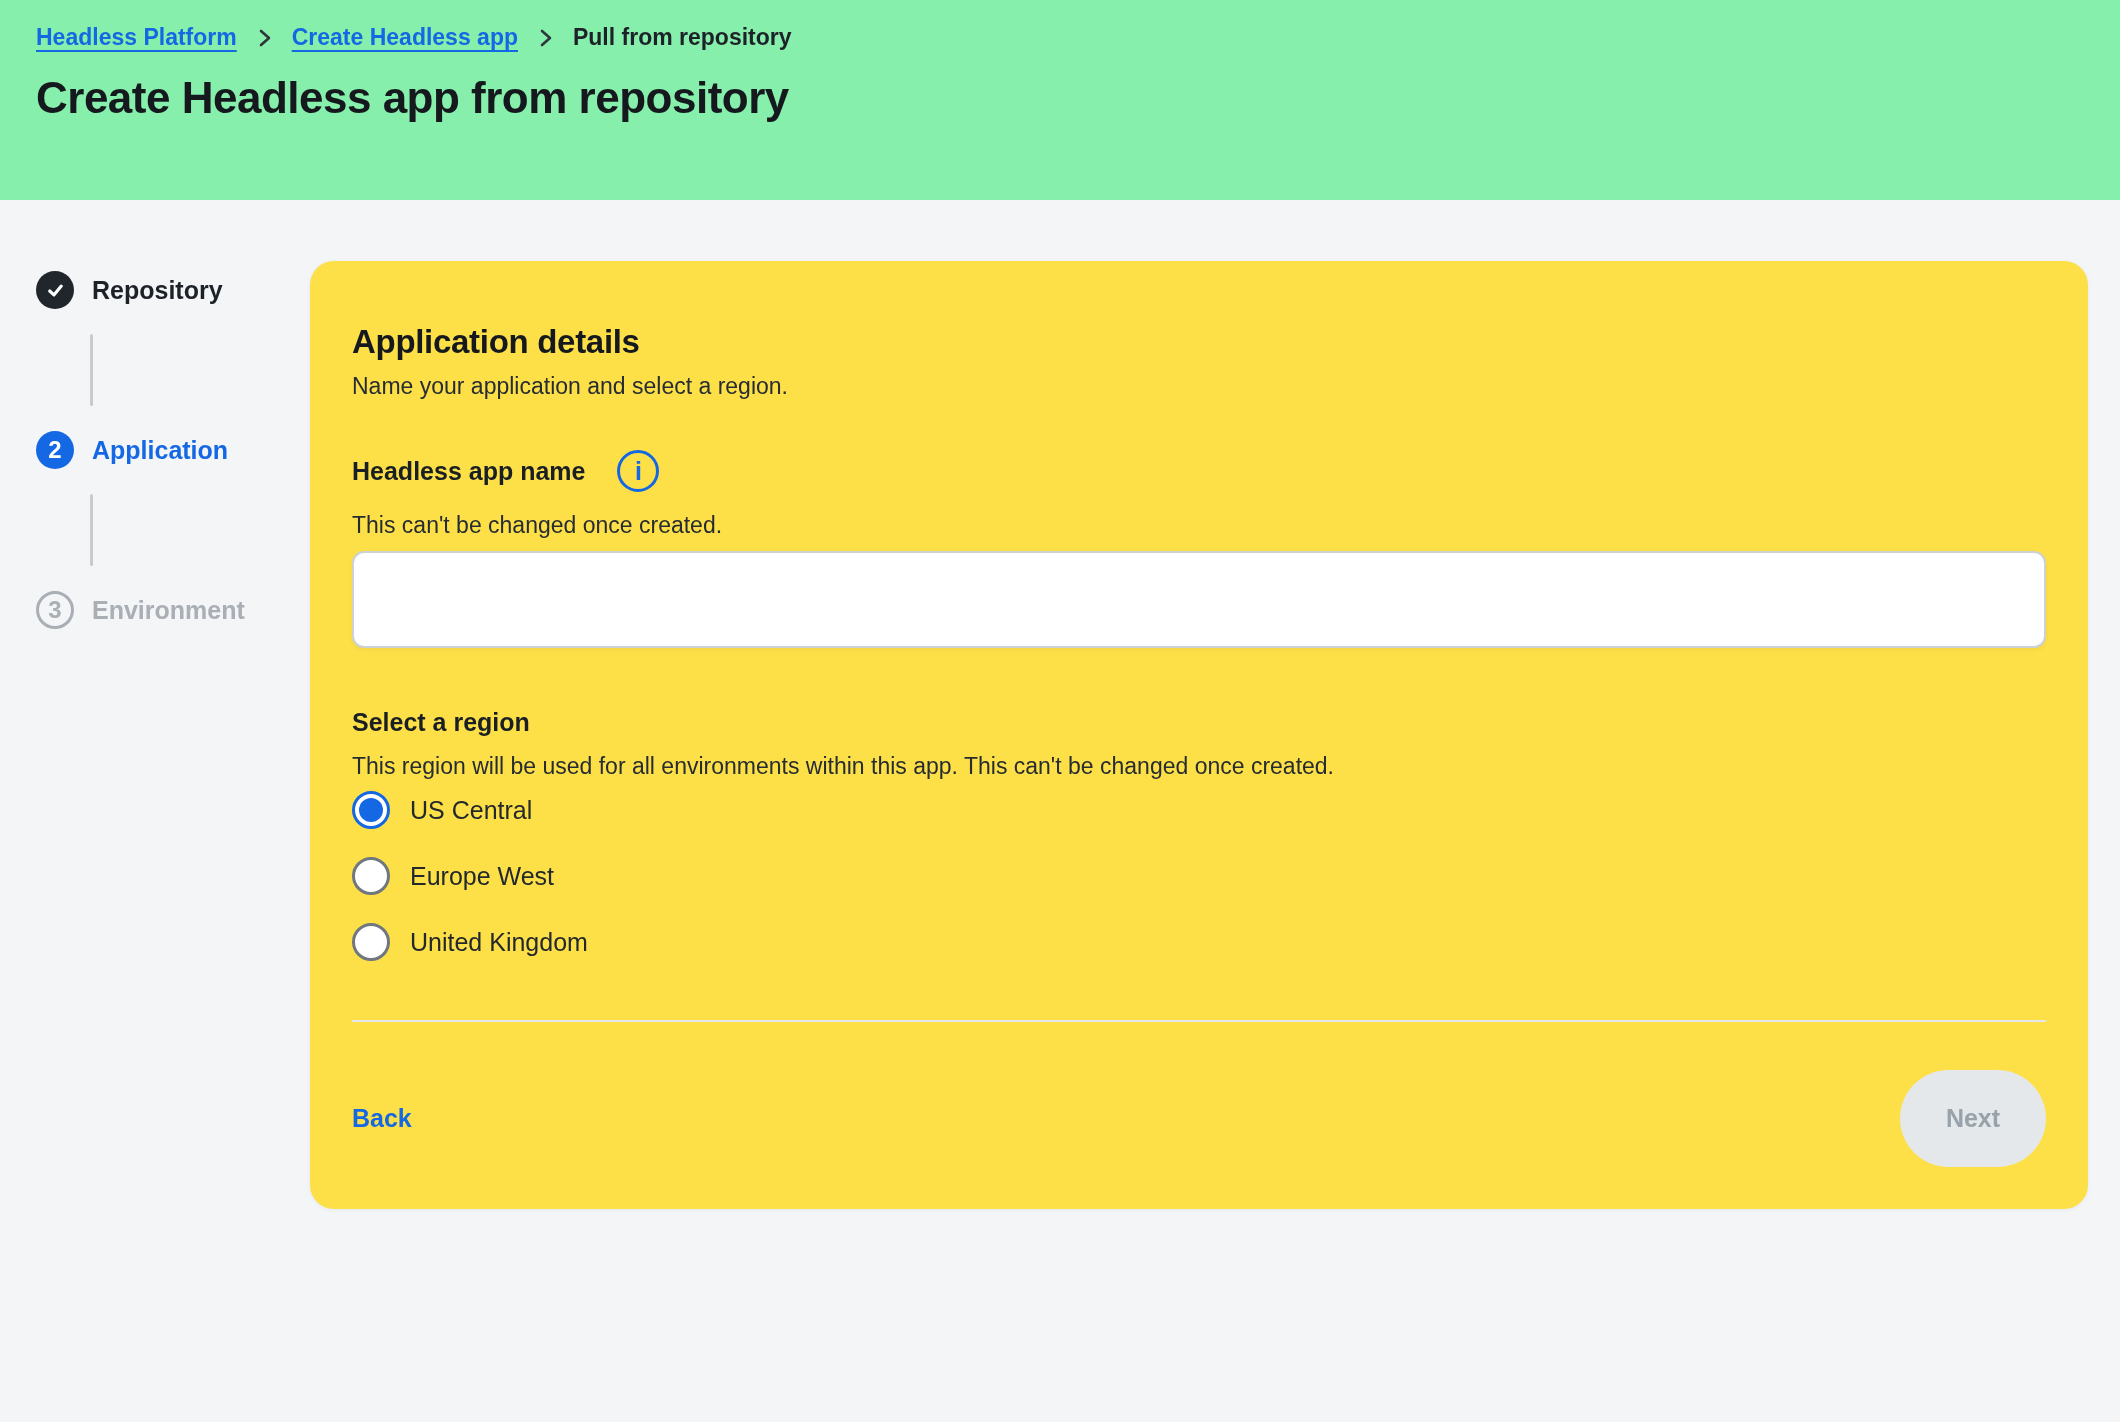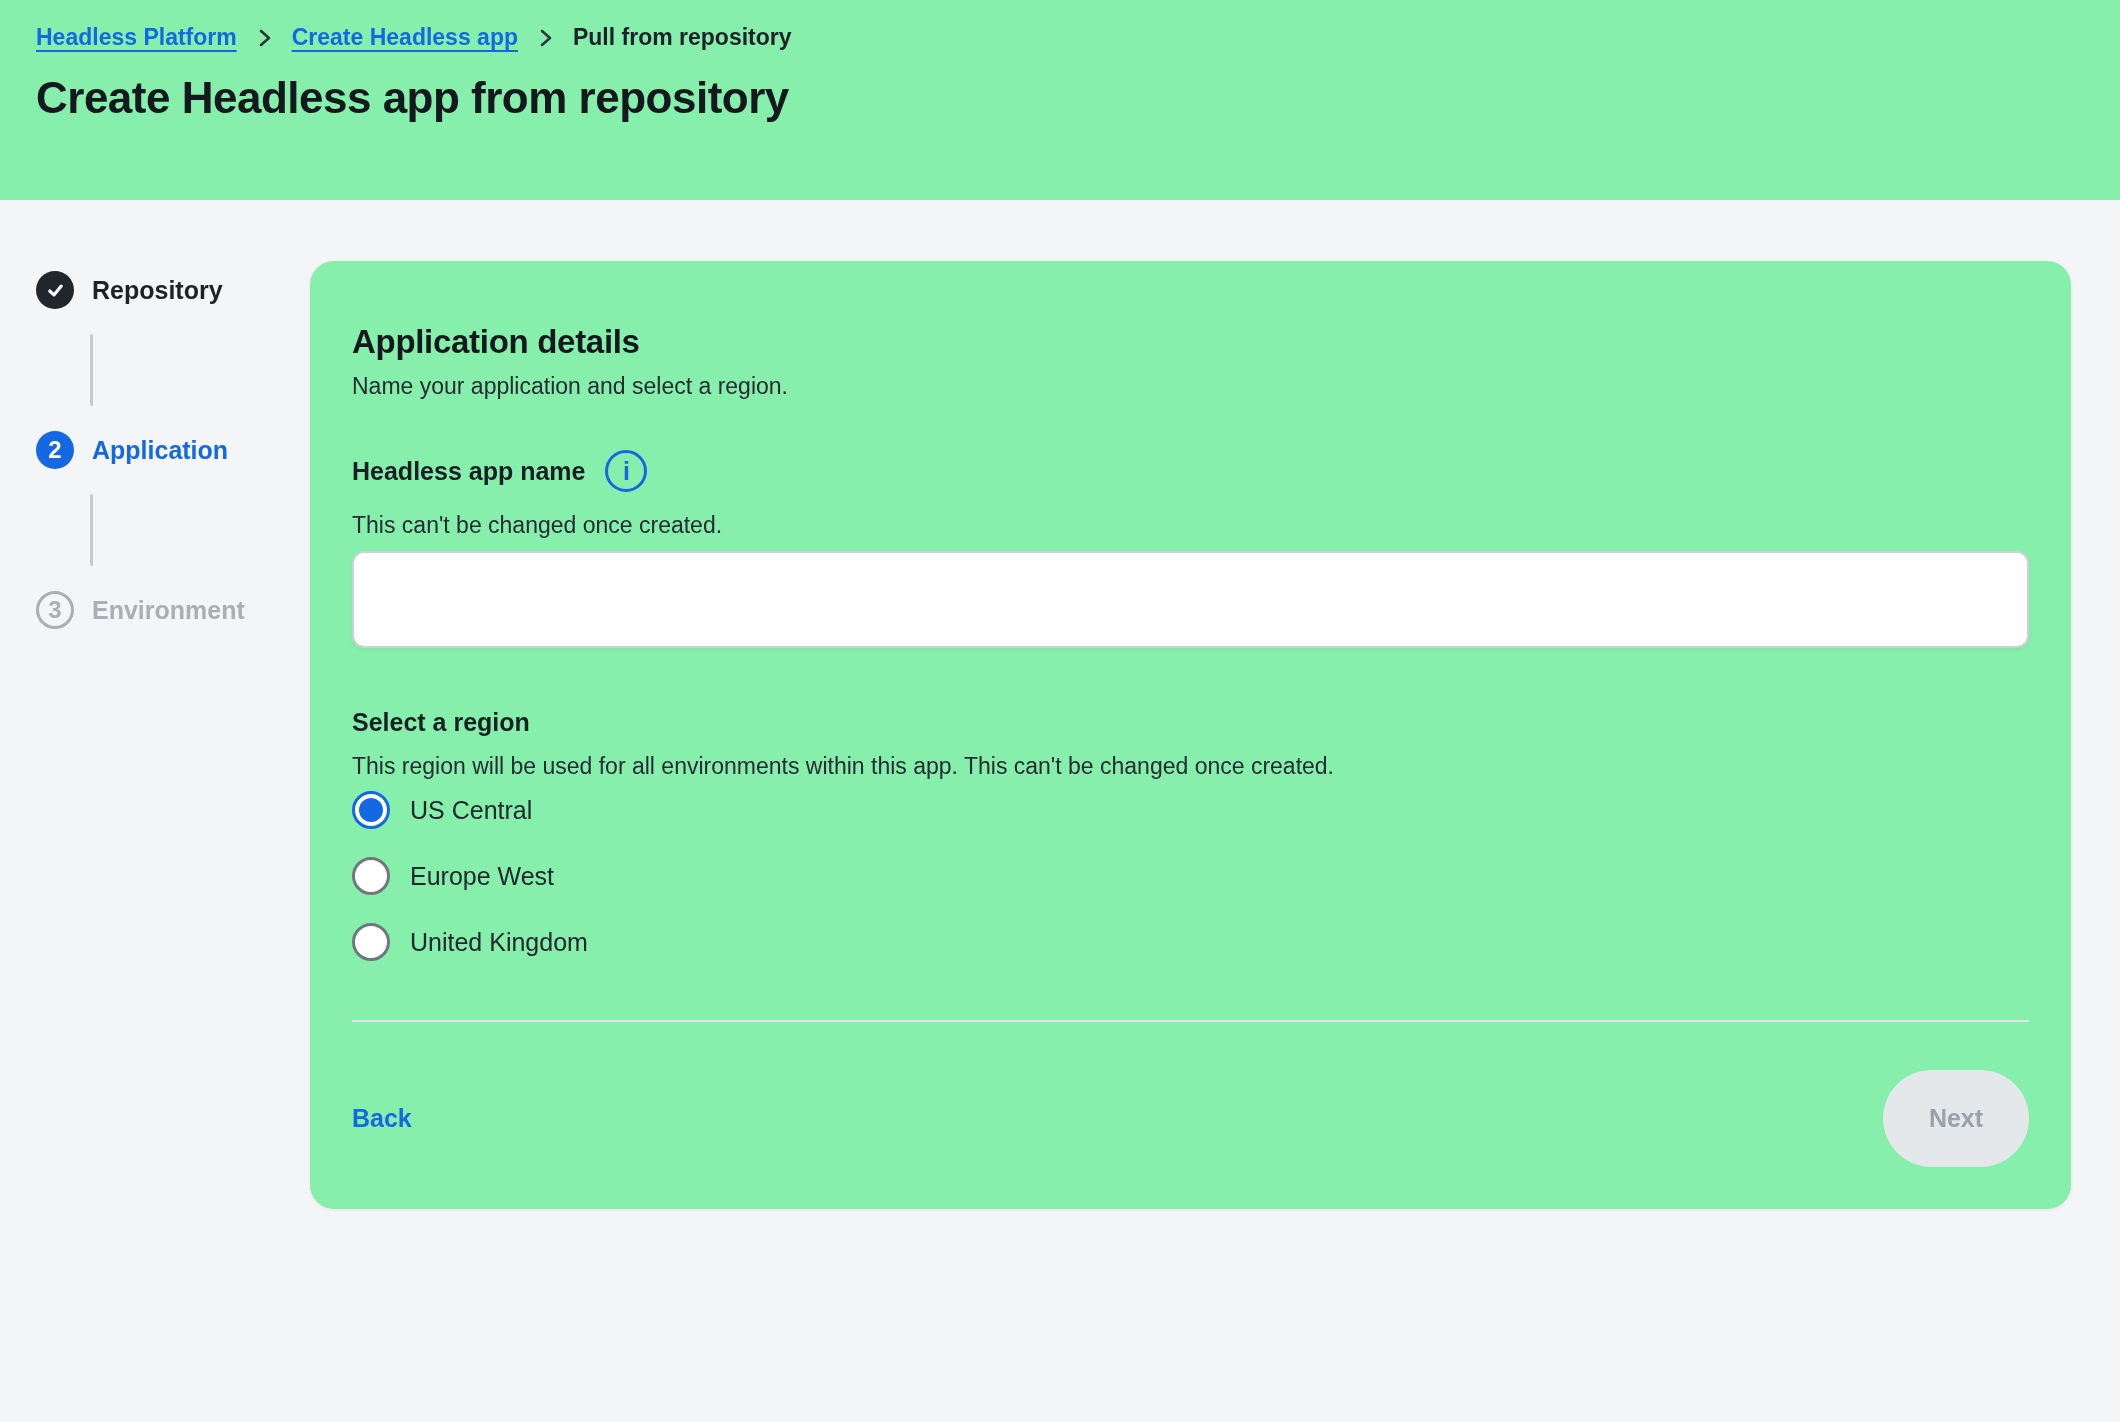--- a/index.html
+++ b/index.html
@@ -35,25 +35,25 @@
     font-size:24px;font-weight:700;flex:none;}
   .step-circle.done{background:var(--step-complete-bg);color:#fff;}
   .step-circle.active{background:var(--accent);color:#fff;}
   .step-circle.upcoming{border:3px solid var(--muted-step);color:var(--muted-step);background:transparent;}
   .step-label{font-size:25px;font-weight:700;white-space:nowrap;}
   .step-label.done{color:#1d2228;}
   .step-label.active{color:var(--accent);}
   .step-label.upcoming{color:var(--muted-step);}
   .connector{width:3px;height:72px;background:#c7cbce;border-radius:2px;margin:16px 0 16px 54px;}
   
-  .card{flex:1;margin:61px 49px 39px 0;background:#86efac;border-radius:24px;
+  .card{flex:1;margin:61px 32px 39px 0;background:#fde047;border-radius:24px;
     padding:62px 42px 42px;box-shadow:0 1px 4px rgba(23,28,33,.06);}
   h2.card-title{margin:0;font-size:33px;font-weight:700;color:#15191e;letter-spacing:-0.3px;}
   .card-subtitle{margin:12px 0 0;font-size:23px;color:#262c31;}
-  .label-row{margin-top:50px;display:flex;align-items:center;gap:20px;height:42px;}
+  .label-row{margin-top:50px;display:flex;align-items:center;gap:32px;height:42px;}
   .field-label{font-size:25px;font-weight:700;color:#1a1f24;}
   .info-icon{width:42px;height:42px;border-radius:50%;border:3.5px solid var(--accent);color:var(--accent);
     display:flex;align-items:center;justify-content:center;font-size:25px;font-weight:700;cursor:pointer;}
   .helper{margin:20px 0 0;font-size:23px;color:#262c31;}
   .text-input{margin-top:12px;display:block;width:100%;height:97px;border:2px solid #ccd1d5;border-radius:12px;
     font-size:25px;padding:0 24px;color:#1d2228;background:#fff;outline:none;
     box-shadow:0 2px 4px rgba(23,28,33,.05);font-family:inherit;}
   .counter{margin-top:26px;text-align:right;font-size:24px;color:#1d2228;}
   h3.region-title{margin:60px 0 0;font-size:25px;font-weight:700;color:#1a1f24;}
   .region-desc{margin:16px 0 0;font-size:23px;color:#262c31;}

